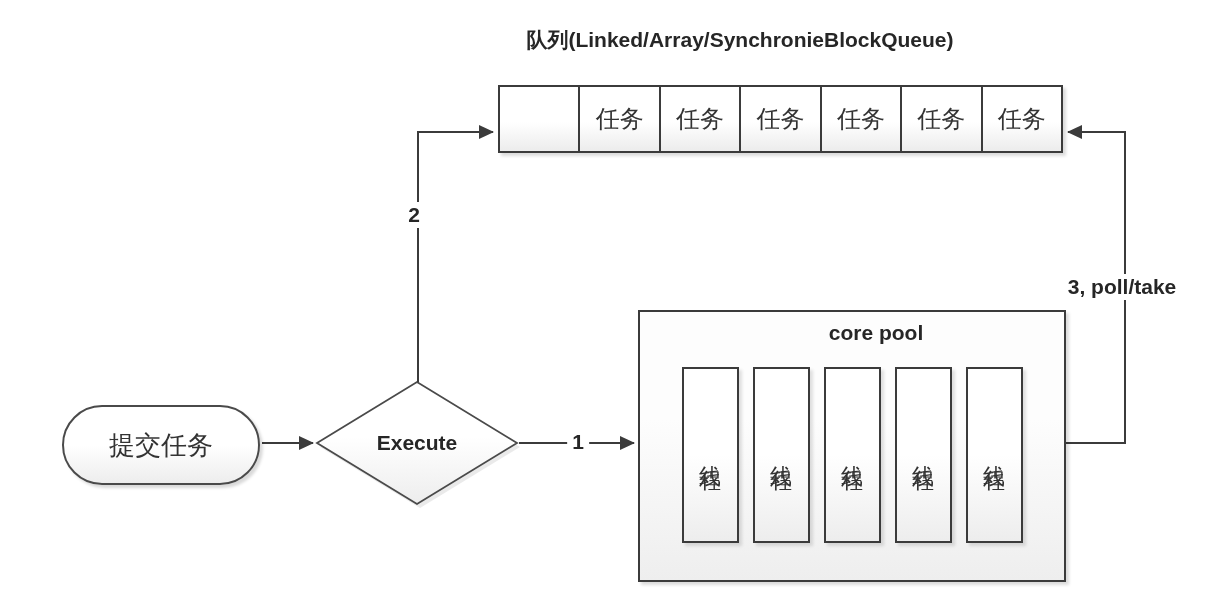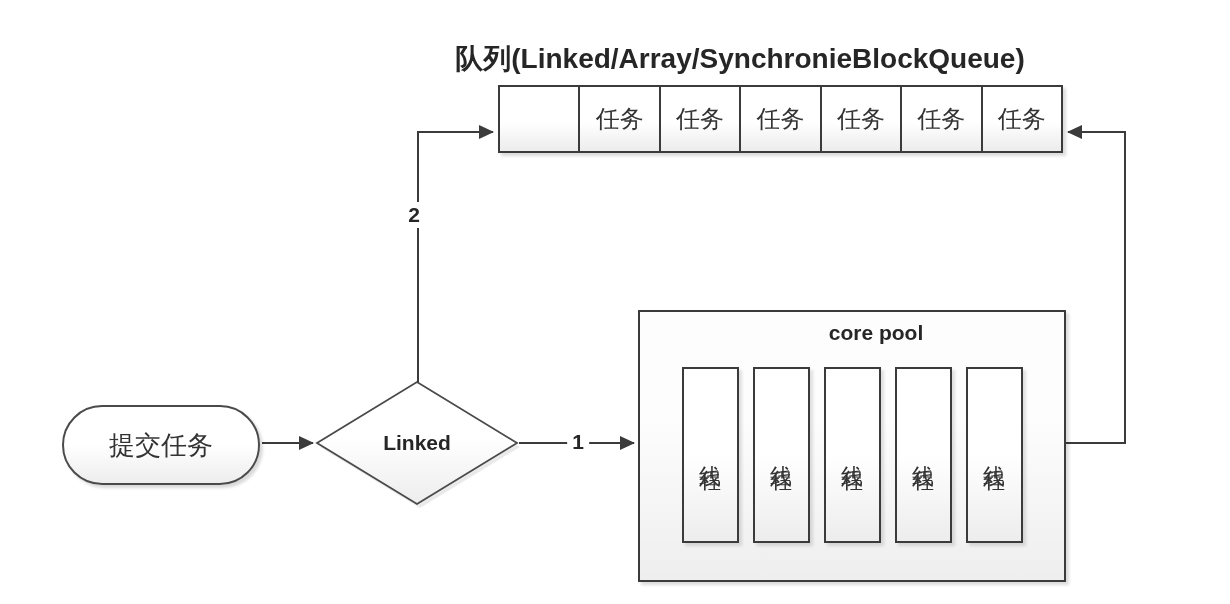--- a/index.html
+++ b/index.html
@@ -17,24 +17,24 @@
     height: 604px;
   }
   .connector-layer {
     position: absolute;
     left: 0; top: 0;
     width: 1230px; height: 604px;
     z-index: 1;
   }
   .diagram-title {
     position: absolute;
-    left: 365px; top: 40px;
+    left: 365px; top: 26px;
     width: 750px;
     text-align: center;
-    font-size: 28px;
+    font-size: 21px;
     font-weight: bold;
     color: #262626;
     z-index: 3;
   }
   .queue {
     position: absolute;
     left: 498px; top: 85px;
     width: 565px; height: 68px;
     display: flex;
     border: 2px solid #3b3b3b;
@@ -174,29 +174,30 @@
     <div class="queue-cell">任务</div>
     <div class="queue-cell">任务</div>
     <div class="queue-cell">任务</div>
     <div class="queue-cell">任务</div>
   </div>
 
   <div class="stadium">
     <span>提交任务</span>
   </div>
 
-  <div class="decision-label">Linked</div>
+  <div class="decision-label">Execute</div>
 
   <div class="core-pool">
     <div class="core-pool-title">core pool</div>
     <div class="threads">
       <div class="thread-box">线程</div>
       <div class="thread-box">线程</div>
       <div class="thread-box">线程</div>
       <div class="thread-box">线程</div>
       <div class="thread-box">线程</div>
     </div>
   </div>
 
   <div class="edge-label edge-label-2">2</div>
   <div class="edge-label edge-label-1">1</div>
+  <div class="edge-label edge-label-3">3, poll/take</div>
 
 </div>
 
 </body></html>

